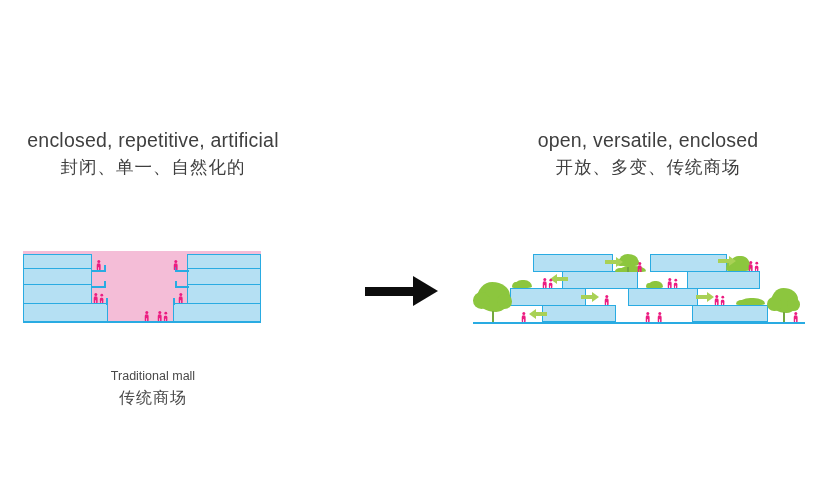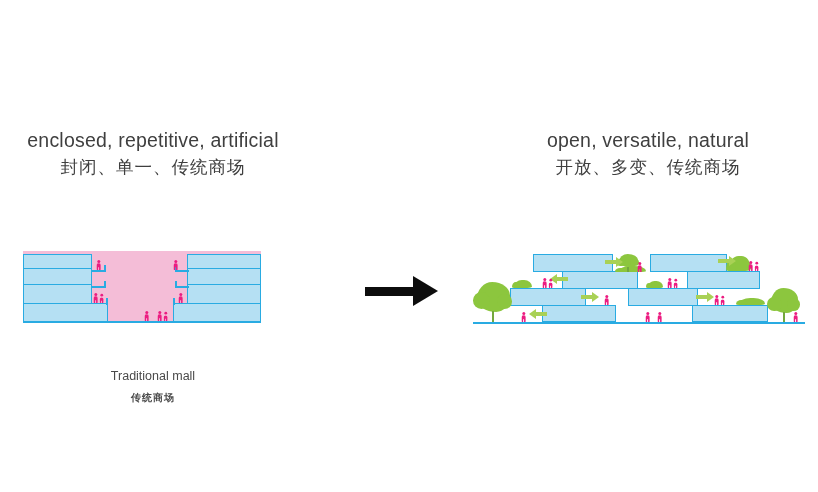--- a/index.html
+++ b/index.html
@@ -17,21 +17,21 @@
   body{
     width:818px;height:492px;position:relative;overflow:hidden;
     background:#ffffff;
     font-family:"Liberation Sans","DejaVu Sans",sans-serif;
     color:var(--text);
   }
   .abs{position:absolute;}
   .title-en{font-size:19.5px;letter-spacing:.2px;text-align:center;line-height:22px;}
   .title-zh{font-size:17.5px;text-align:center;line-height:22px;letter-spacing:1px;}
   .caption-en{font-size:12.5px;text-align:center;line-height:15px;color:#4a4a4a;}
-  .caption-zh{font-size:10px;text-align:center;line-height:15px;color:#4a4a4a;letter-spacing:1px;font-weight:bold;}
+  .caption-zh{font-size:16px;text-align:center;line-height:15px;color:#4a4a4a;letter-spacing:1px;}
 
   .diagram{position:absolute;}
   .atrium{position:absolute;background:var(--pink);}
   .floor,.slab{
     position:absolute;box-sizing:border-box;
     background:var(--fill);border:1.6px solid var(--cyan);
   }
   .hline{position:absolute;background:var(--cyan);}
   .vline{position:absolute;background:var(--cyan);}
 
@@ -63,23 +63,23 @@
 
   #transform-arrow{position:absolute;}
   #transform-arrow .shaft{position:absolute;left:0;top:10.5px;width:49px;height:9px;background:var(--ink);}
   #transform-arrow .ahead{position:absolute;left:48px;top:0;width:0;height:0;
     border-top:15px solid transparent;border-bottom:15px solid transparent;border-left:25px solid var(--ink);}
 </style>
 </head>
 <body>
 
 <div class="abs title-en" style="left:3px;top:129px;width:300px">enclosed, repetitive, artificial</div>
-<div class="abs title-zh" style="left:3px;top:156px;width:300px">封闭、单一、传统商场</div>
+<div class="abs title-zh" style="left:3px;top:156px;width:300px">封闭、单一、自然化的</div>
 
-<div class="abs title-en" style="left:488px;top:129px;width:320px">open, versatile, natural</div>
+<div class="abs title-en" style="left:488px;top:129px;width:320px">open, versatile, enclosed</div>
 <div class="abs title-zh" style="left:488px;top:156px;width:320px">开放、多变、传统商场</div>
 
 <div class="diagram" id="mall-canvas" style="left: 23px; top: 251px; width: 238px; height: 72px;">
     <div class="atrium" style="left: 0px; top: 0px; width: 238px; height: 72px;"></div>
     <div class="floor" style="left: 0px; top: 3px; width: 69px; height: 16px;"></div>
     <div class="floor" style="left: 0px; top: 17px; width: 69px; height: 18px;"></div>
     <div class="floor" style="left: 0px; top: 33px; width: 69px; height: 21px;"></div>
     <div class="floor" style="left: 0px; top: 52px; width: 85px; height: 20px;"></div>
     <div class="floor" style="left: 164px; top: 3px; width: 74px; height: 16px;"></div>
     <div class="floor" style="left: 164px; top: 17px; width: 74px; height: 18px;"></div>

